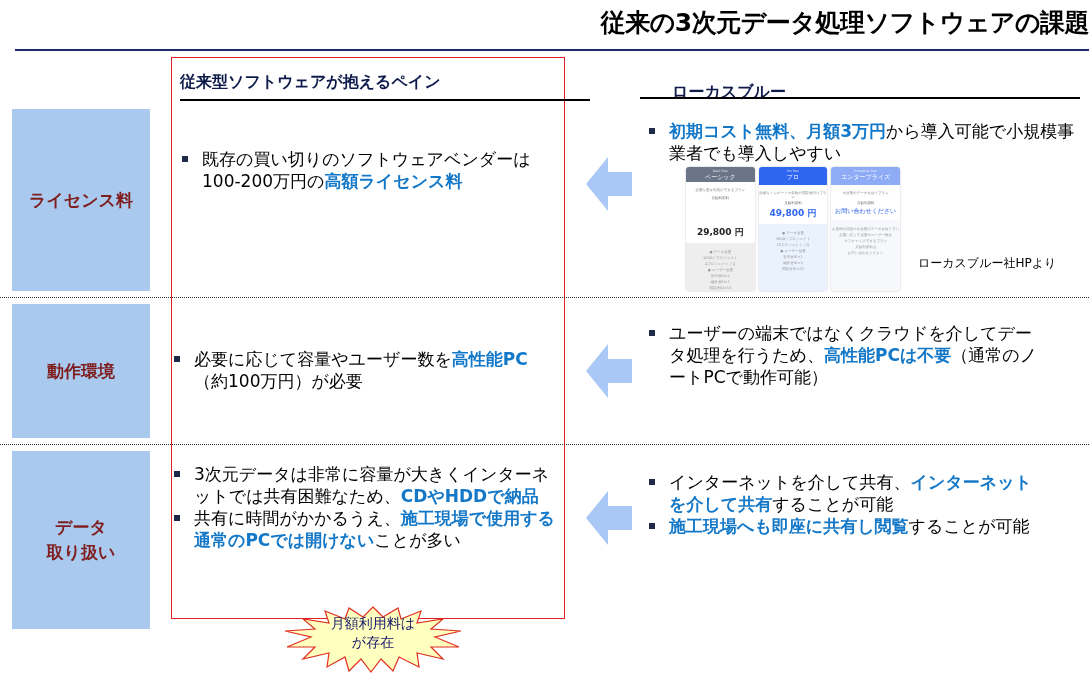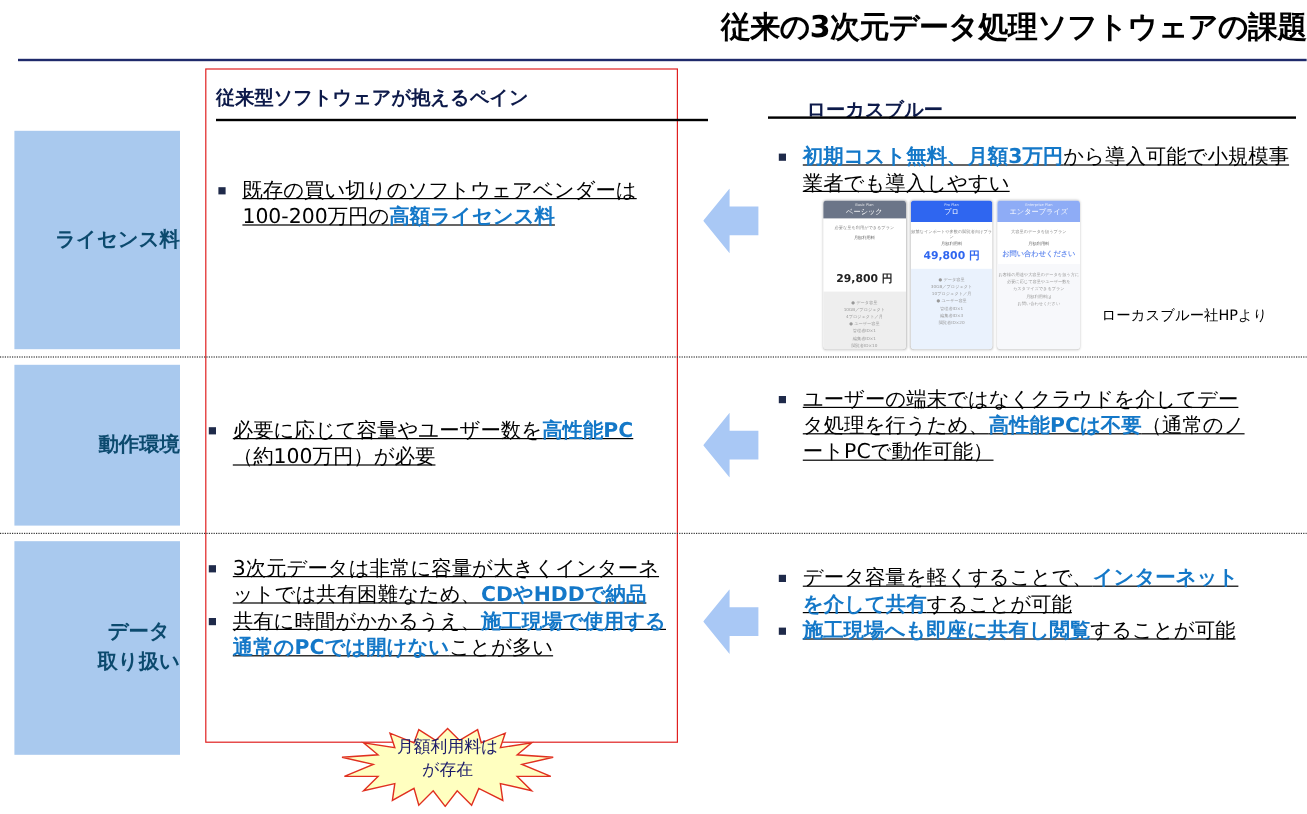--- a/index.html
+++ b/index.html
@@ -4,25 +4,25 @@
 <style>
   html, body { margin:0; padding:0; background:#ffffff; }
   body { width:1089px; height:678px; position:relative; overflow:hidden;
          font-family:"DejaVu Sans","Liberation Sans",sans-serif; color:#000; }
   .abs { position:absolute; }
   .title { left:0; width:1089px; top:6px; text-align:right; font-size:25px; font-weight:bold; letter-spacing:-0.5px; }
   .title-rule { left:15px; top:49px; width:1074px; height:2px; background:#1f2a6b; }
   .col-head { font-size:16px; font-weight:bold; color:#0d1a4a; text-align:left; }
   .col-rule { height:2px; background:#000; }
   .pain-box { left:171px; top:57px; width:394px; height:562px; border:1.5px solid #e02020; box-sizing:border-box; }
-  .row-label { left:12px; width:138px; background:#a9c9ee; display:flex; align-items:center; justify-content:flex-end;
-               text-align:center; font-size:17px; font-weight:bold; color:#0c4a6e; line-height:1.45; }
+  .row-label { left:12px; width:138px; background:#a9c9ee; display:flex; align-items:center; justify-content:center;
+               text-align:center; font-size:17px; font-weight:bold; color:#7f1d1d; line-height:1.45; }
   .sep { left:0; width:1089px; height:0; border-top:1.5px dotted #333; }
   .bullets { font-size:17px; line-height:22px; }
-  .bullet { position:relative; padding-left:24px;text-decoration:underline; }
+  .bullet { position:relative; padding-left:24px; }
   .bullet::before { content:""; position:absolute; left:4px; top:8px; width:6px; height:6px; background:#1f2a4a; }
   .hl { color:#1478c8; font-weight:bold; }
   .arrow { width:58px; height:54px; }
   .note { font-size:12px; }
   .cards { left:686px; top:167px; width:214px; height:124px; display:flex; gap:4px; }
   .card { flex:1; background:#fff; border-radius:3px; box-shadow:0 0 2px #bbb; overflow:hidden; display:flex; flex-direction:column; }
   .card-head { height:18px; color:#fff; font-size:6px; text-align:center; line-height:8px; padding-top:2px; box-sizing:border-box; }
   .card-head .sub { font-size:3px; display:block; line-height:4px; opacity:0.8; }
   .card-desc { font-size:3.5px; color:#888; text-align:center; padding-top:6px; height:10px; }
   .card-fee { font-size:3.5px; color:#666; text-align:center; }
@@ -128,21 +128,21 @@
   </span>
 </div>
 <div class="abs bullets" style="left:170px; top:463px; width:392px;">
   <div class="bullet"><span>3次元データは非常に容量が大きくインターネットでは共有困難なため、</span><span class="hl">CDやHDDで納品</span></div>
   <div class="bullet"><span>共有に時間がかかるうえ、</span><span class="hl">施工現場で使用する通常のPCでは開けない</span><span>ことが多い</span></div>
 </div>
 <svg class="abs arrow" style="left:586px; top:491px;" viewBox="0 0 58 54">
   <polygon points="0,27 22,0 22,15 46,15 46,39 22,39 22,54" fill="#a9c8f5"></polygon>
 </svg>
 <div class="abs bullets" style="left:645px; top:471px; width:395px;">
-  <div class="bullet"><span>データ容量を軽くすることで、</span><span class="hl">インターネットを介して共有</span><span>することが可能</span></div>
+  <div class="bullet"><span>インターネットを介して共有、</span><span class="hl">インターネットを介して共有</span><span>することが可能</span></div>
   <div class="bullet"><span class="hl">施工現場へも即座に共有し閲覧</span><span>することが可能</span></div>
 </div>
 
 <svg class="abs starburst" viewBox="0 0 180 68">
   <polygon fill="#ffffc0" stroke="#e03020" stroke-width="1.2" points="90,2 100,12 115,3 118,14 138,6 134,18 160,14 148,24 178,26 152,32 176,42 148,42 160,54 134,48 136,62 116,52 110,66 98,54 88,67 78,54 66,66 62,52 44,62 46,48 20,54 32,42 4,42 28,32 2,26 32,24 20,14 46,18 42,6 62,14 66,3 80,12"></polygon>
 </svg>
 <div class="abs star-text">
   <div>月額利用料は</div>
   <div>が存在</div>
 </div>

